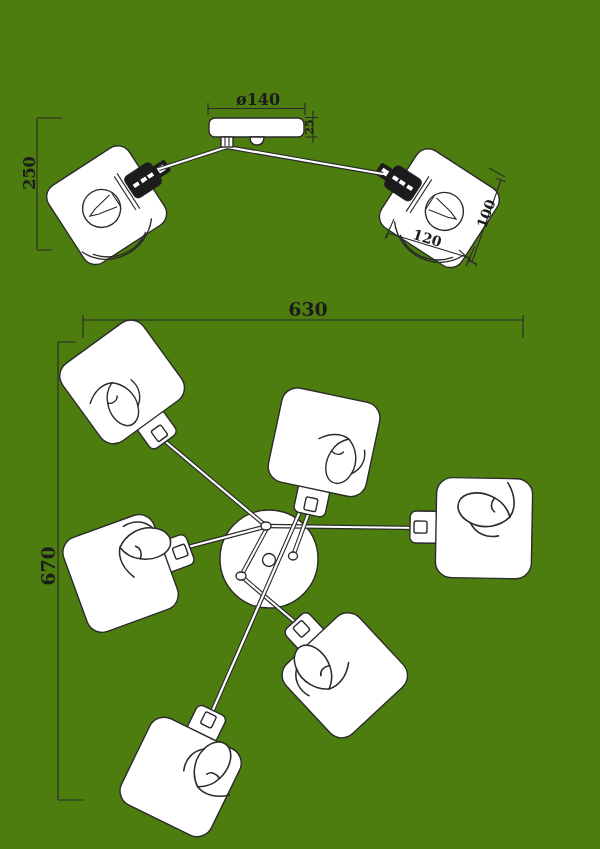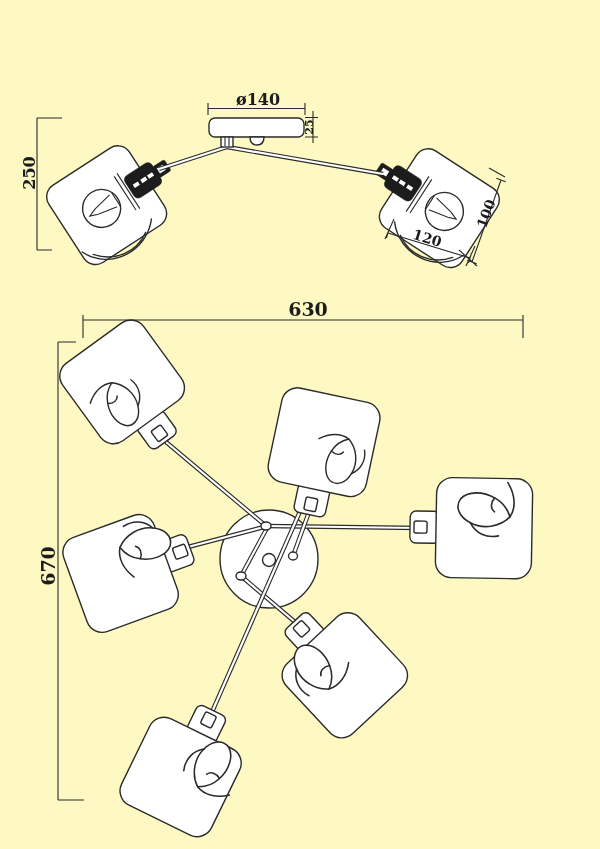--- a/index.html
+++ b/index.html
@@ -8,21 +8,21 @@
     background: #ffffff;
     width: 600px;
     height: 849px;
     overflow: hidden;
     font-family: "DejaVu Serif", "Liberation Serif", serif;
   }
   #stage {
     position: relative;
     width: 600px;
     height: 849px;
-    background: #fef9c3;
+    background: #4d7c0f;
   }
   svg { display: block; }
   .ln    { fill: none; stroke: #2b2b2b; stroke-width: 1.4; stroke-linecap: round; stroke-linejoin: round; }
   .lnthin{ fill: none; stroke: #2b2b2b; stroke-width: 1.1; stroke-linecap: butt; }
   .white { fill: #ffffff; stroke: #2b2b2b; stroke-width: 1.4; }
   .solid { fill: #1c1c1c; stroke: #1c1c1c; stroke-width: 0.5; }
   .armOuter { fill: none; stroke: #2b2b2b; stroke-width: 4.4; stroke-linecap: butt; stroke-linejoin: round; }
   .armInner { fill: none; stroke: #ffffff; stroke-width: 2.2; stroke-linecap: butt; stroke-linejoin: round; }
   .dimtxt { fill: #1c1c1c; font-weight: 700; font-family: "DejaVu Serif", "Liberation Serif", serif; }
   .t19 { font-size: 19px; }

